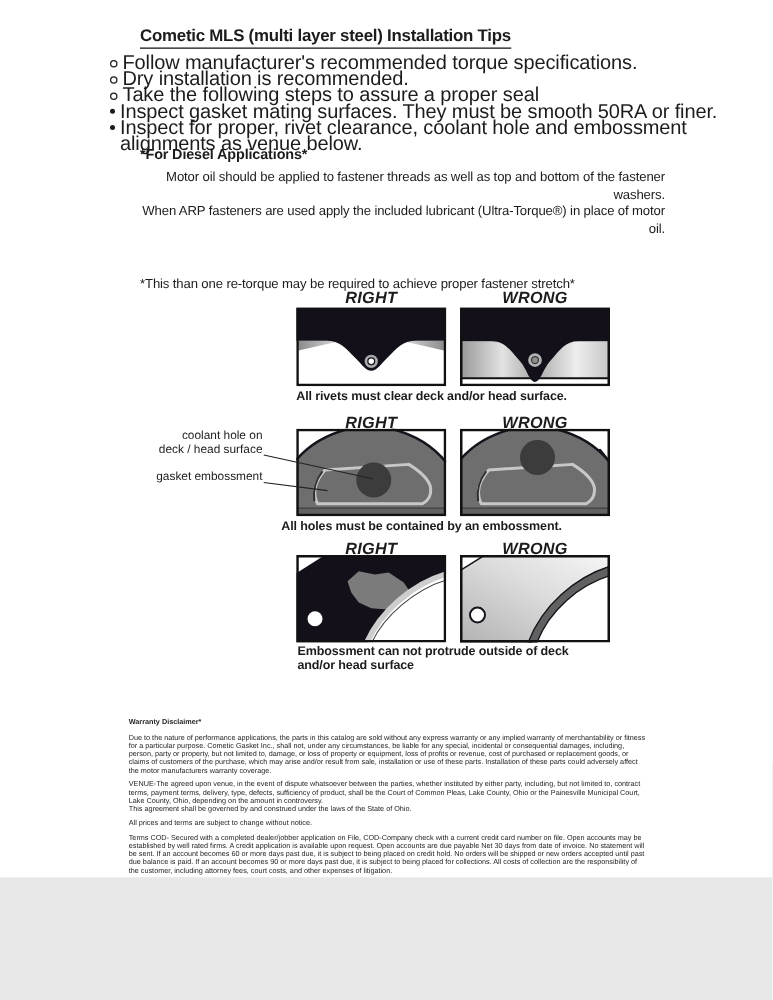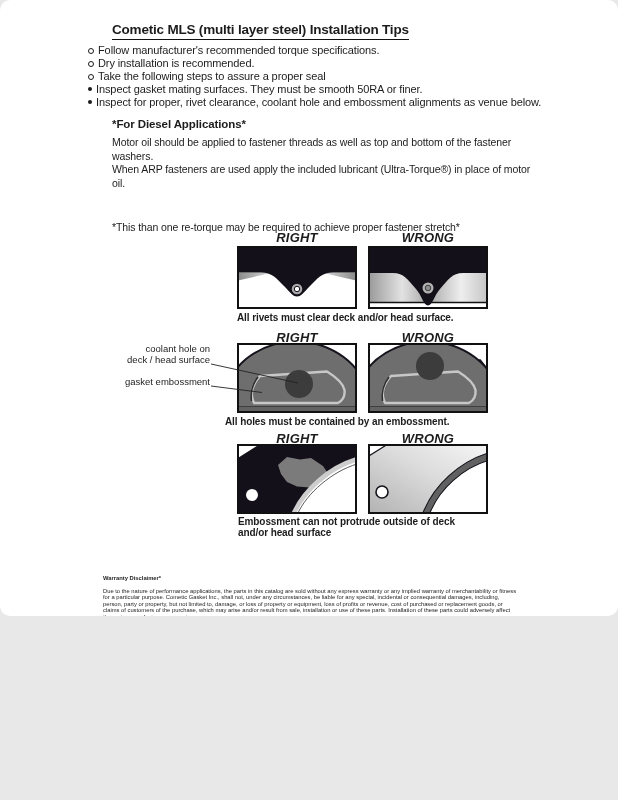--- a/index.html
+++ b/index.html
@@ -1,27 +1,26 @@
 <!DOCTYPE html>
 <html><head>
 <meta charset="utf-8">
 <style>
   html,body{margin:0;padding:0;background:#e8e8e8;}
   .page{
-    position:relative;width:618px;height:616px;background:#ffffff;
+    position:relative;width:618px;height:702px;background:#ffffff;
     font-family:"Liberation Sans", sans-serif;color:#1c1c1c;overflow:hidden;
     margin:0 auto;
-    border-radius:10px;
   }
   .abs{position:absolute;}
   .doc-title{
     font-size:13.5px;font-weight:bold;letter-spacing:-0.2px;
     border-bottom:1.6px solid #111;padding-bottom:2px;display:inline-block;
   }
-  .bullets{font-size:11px;letter-spacing:-0.1px;line-height:13px;}
+  .bullets{font-size:16px;letter-spacing:-0.1px;line-height:13px;}
   .b-row{display:flex;align-items:flex-start;}
   .b-row.sub{}
   .odot{flex:0 0 auto;width:4px;height:4px;border:1px solid #1c1c1c;border-radius:50%;margin:4px 4px 0 0;}
   .bdot{flex:0 0 auto;width:4px;height:4px;background:#1c1c1c;border-radius:50%;margin:4px 4px 0 0;}
   .h2{font-size:11.5px;font-weight:bold;letter-spacing:-0.1px;}
   .para{font-size:10.5px;line-height:13.5px;letter-spacing:-0.1px;white-space:pre-line;width:420px;}
   .rw-label{font-size:13px;font-weight:bold;width:120px;text-align:center;letter-spacing:0.2px;font-style:italic;}
   .caption{font-size:10px;font-weight:bold;letter-spacing:-0.1px;white-space:pre-line;line-height:11px;}
   .annot{font-size:9.5px;line-height:10.5px;text-align:right;white-space:pre-line;width:112px;}
   .fineprint{width:415px;font-size:5.8px;line-height:6.5px;color:#1f1f1f;}
@@ -81,21 +80,21 @@
       <span class="bdot"></span>
       <span>Inspect gasket mating surfaces.  They must be smooth 50RA or finer.</span>
     </div>
     <div class="b-row sub">
       <span class="bdot"></span>
       <span>Inspect for proper, rivet clearance, coolant hole and embossment alignments as venue below.</span>
     </div>
   </div>
 
   <div class="abs h2" style="left:112px;top:118px;">*For Diesel Applications*</div>
-  <div class="abs para" style="left:112px;top:136px;">Motor oil should be applied to fastener threads as well as top and bottom of the fastener washers.
+  <div class="abs para" style="left:112px;top:136px;text-align:right;">Motor oil should be applied to fastener threads as well as top and bottom of the fastener washers.
 When ARP fasteners are used apply the included lubricant (Ultra-Torque®) in place of motor oil.</div>
   <div class="abs para" style="left:112px;top:221px;">*This than one re-torque may be required to achieve proper fastener stretch*</div>
 
   <div class="abs rw-label" style="left:237px;top:230px;">RIGHT</div>
   <div class="abs rw-label" style="left:368px;top:230px;">WRONG</div>
 
   <div class="abs" style="left:237px;top:246px;">
     <svg width="120" height="63" viewBox="0 0 120 63">
       <rect x="0" y="0" width="120" height="63" fill="#ffffff"></rect>
       <polygon points="1,26.5 36,26.5 1,34.5" fill="url(#gwL)"></polygon>

